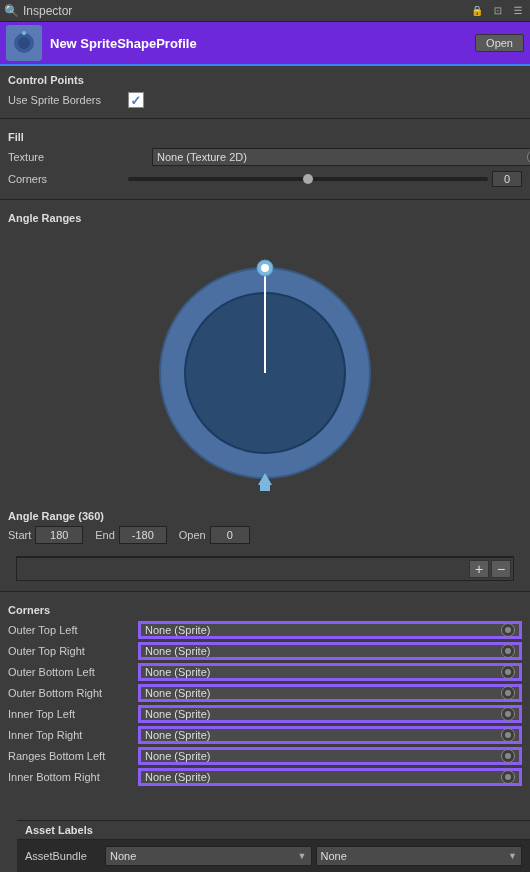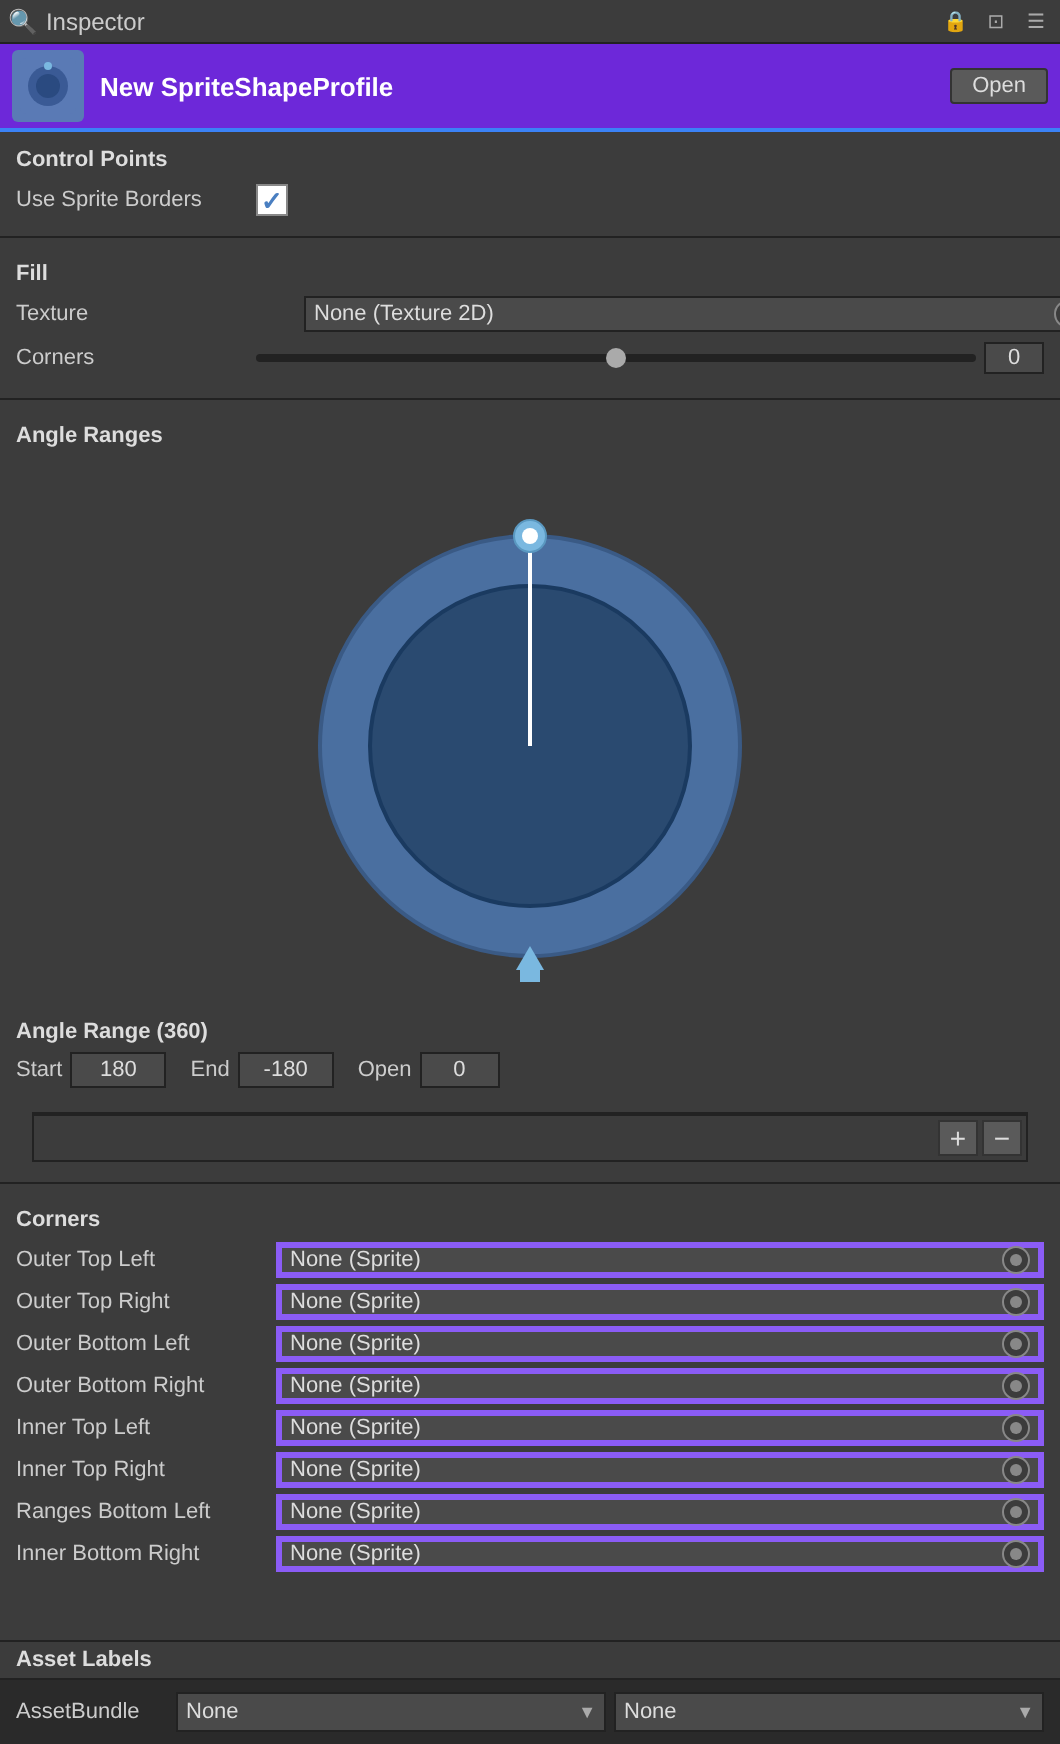--- a/index.html
+++ b/index.html
@@ -509,21 +509,21 @@
         <div class="corner-dot">
             <div class="corner-dot-inner"></div>
           </div>
       </div>
     </div>
   </div>
 
   <div style="height: 70px;"></div>
 </div>
 
-<div style="position:fixed; bottom:0; left:0; right:0; background:#3c3c3c; border-top:1px solid #222;">
+<div style="position:fixed; bottom:0; left:17px; right:0; background:#3c3c3c; border-top:1px solid #222;">
   <div style="padding: 3px 8px; font-size:11px; font-weight:bold; color:#ddd; border-bottom:1px solid #222;">Asset Labels</div>
   <div style="display:flex; align-items:center; padding: 4px 8px; background:#2a2a2a; height:32px;">
     <span style="color:#ccc; font-size:11px; width:80px; flex-shrink:0;">AssetBundle</span>
     <div style="flex:1; height:20px; background:#4a4a4a; border:1px solid #222; color:#ddd; font-size:11px; display:flex; align-items:center; padding:0 4px; margin-right:4px;">
       <span style="flex:1;">None</span>
       <span style="color:#aaa; font-size:9px;">▼</span>
     </div>
     <div style="flex:1; height:20px; background:#4a4a4a; border:1px solid #222; color:#ddd; font-size:11px; display:flex; align-items:center; padding:0 4px;">
       <span style="flex:1;">None</span>
       <span style="color:#aaa; font-size:9px;">▼</span>

